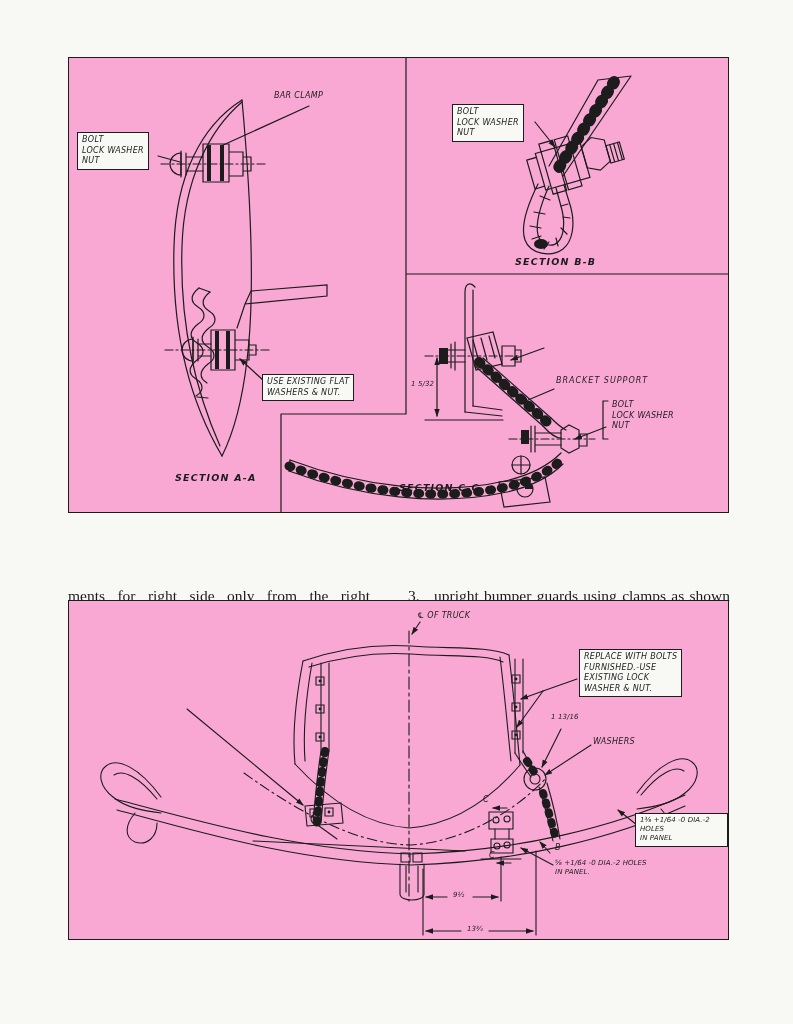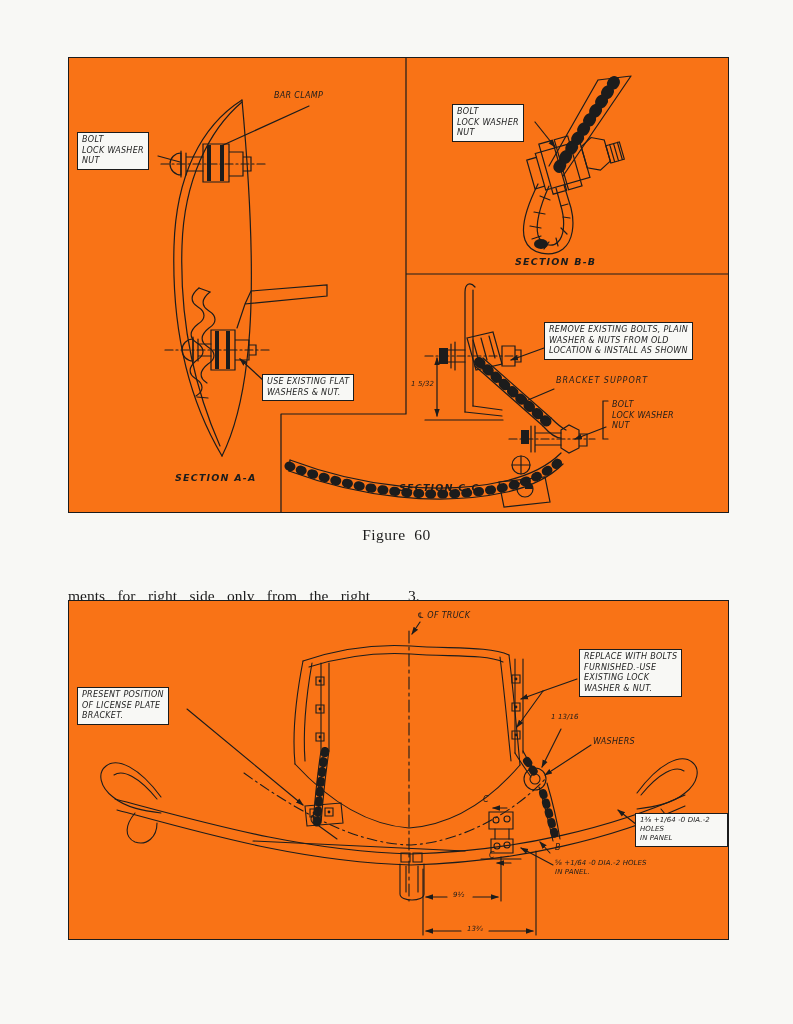--- a/index.html
+++ b/index.html
@@ -1,18 +1,18 @@
 <!DOCTYPE html>
 <html><head>
 <meta charset="utf-8">
 <style>
   html,body{margin:0;padding:0;}
   .page{position:relative;width:793px;height:1024px;background:#f8f8f5;overflow:hidden;
         font-family:"Liberation Serif", serif;color:#1c1c1c;}
-  .figbox{position:absolute;border:1.4px solid #1c1c1c;background:#f97316;}
+  .figbox{position:absolute;border:1.4px solid #1c1c1c;background:#f9a8d4;}
   .figbox svg{position:absolute;left:0;top:0;}
   .lbl{position:absolute;font-family:"DejaVu Sans", sans-serif;font-style:italic;
        font-size:8px;line-height:1.32;letter-spacing:.3px;white-space:pre-line;color:#1c1c1c;}
   .boxed{border:1.1px solid #1c1c1c;padding:2px 4px;background:#f8f8f5;}
   .sec{font-size:9.5px;letter-spacing:1.2px;font-weight:bold;}
   .sm{font-size:7px;letter-spacing:.1px;}
   .caption{position:absolute;width:100%;text-align:center;font-size:15.5px;
            letter-spacing:.5px;white-space:pre;font-weight:500;}
   .pnum{position:absolute;width:100%;text-align:center;font-size:15px;}
   .bcol{position:absolute;font-size:15.5px;line-height:20px;margin-top:32px;}
@@ -120,40 +120,37 @@
     <div class="lbl boxed" style="left:8px;top:74px">BOLT
 LOCK WASHER
 NUT</div>
     <div class="lbl boxed" style="left:193px;top:316px">USE EXISTING FLAT
 WASHERS &amp; NUT.</div>
     <div class="lbl sec" style="left:106px;top:414px">SECTION A-A</div>
     <div class="lbl boxed" style="left:383px;top:46px">BOLT
 LOCK WASHER
 NUT</div>
     <div class="lbl sec" style="left:446px;top:198px">SECTION B-B</div>
-    <div class="lbl boxed" style="left:475px;top:264px">REMOVE EXISTING BOLTS, PLAIN
-WASHER &amp; NUTS FROM OLD
-LOCATION &amp; INSTALL AS SHOWN</div>
     <div class="lbl" style="left:487px;top:318px;letter-spacing:1px">BRACKET SUPPORT</div>
     <div class="lbl" style="left:543px;top:342px">BOLT
 LOCK WASHER
 NUT</div>
     <div class="lbl sm" style="left:342px;top:322px">1 5/32</div>
     <div class="lbl sec" style="left:330px;top:424px">SECTION C-C</div>
   </div>
 
-  <div class="caption" style="top:526px">Figure  60</div>
 
   <div class="bcol" style="left:68px;top:554px;width:302px">
     <div class="jline">ments for right side only from the right</div>
     <div>side of center guard.</div>
   </div>
   <div class="bcol" style="left:408px;top:554px;width:322px">
     <span class="inum">3.</span>
     <div class="itext">
+      <div class="jline">upright bumper guards using clamps as shown</div>
     </div>
   </div>
 
   <div class="figbox" style="left:68px;top:600px;width:659px;height:338px">
     <svg width="659" height="338" viewBox="0 0 659 338">
       <defs>
         <marker id="m61" markerWidth="9" markerHeight="8" refX="7" refY="3.5" orient="auto" markerUnits="userSpaceOnUse">
           <path d="M0,0.8 L8,3.5 L0,6.2 Z" fill="#1c1c1c"></path>
         </marker>
       </defs>
@@ -237,23 +234,20 @@
           <circle cx="251" cy="136" r="1.4"></circle>
         <circle cx="447" cy="78" r="1.4"></circle>
           <circle cx="447" cy="106" r="1.4"></circle>
           <circle cx="447" cy="134" r="1.4"></circle>
         <circle cx="245" cy="212" r="1.4"></circle>
           <circle cx="260" cy="211" r="1.4"></circle>
       </g>
     </svg>
 
     <div class="lbl" style="left:348px;top:10px">℄ OF TRUCK</div>
-    <div class="lbl boxed" style="left:8px;top:86px">PRESENT POSITION
-OF LICENSE PLATE
-BRACKET.</div>
     <div class="lbl boxed" style="left:510px;top:48px">REPLACE WITH BOLTS
 FURNISHED.-USE
 EXISTING LOCK
 WASHER &amp; NUT.</div>
     <div class="lbl sm" style="left:482px;top:112px">1 13/16</div>
     <div class="lbl" style="left:524px;top:136px">WASHERS</div>
     <div class="lbl boxed sm" style="left:566px;top:212px">1⅜ +1/64 -0 DIA.-2 HOLES
 IN PANEL</div>
     <div class="lbl sm" style="left:486px;top:258px">⅝ +1/64 -0 DIA.-2 HOLES
 IN PANEL.</div>

